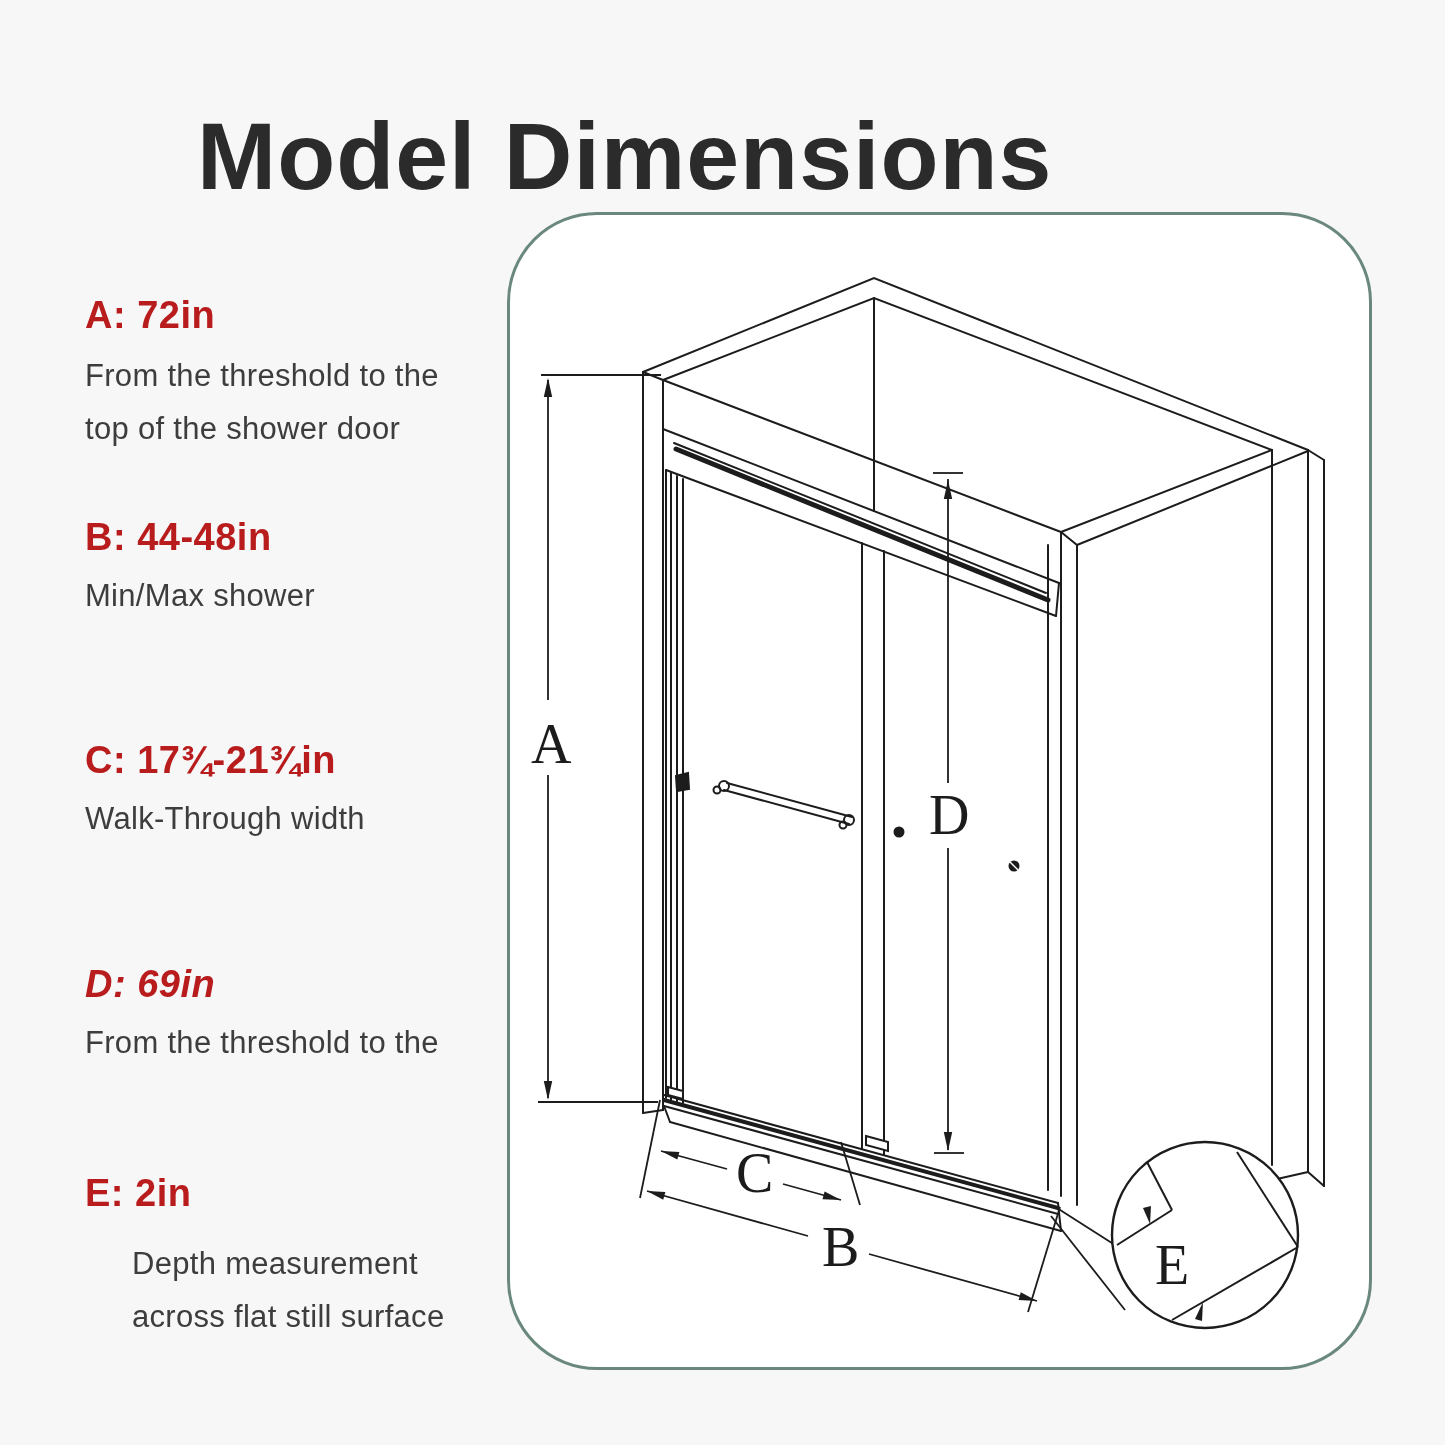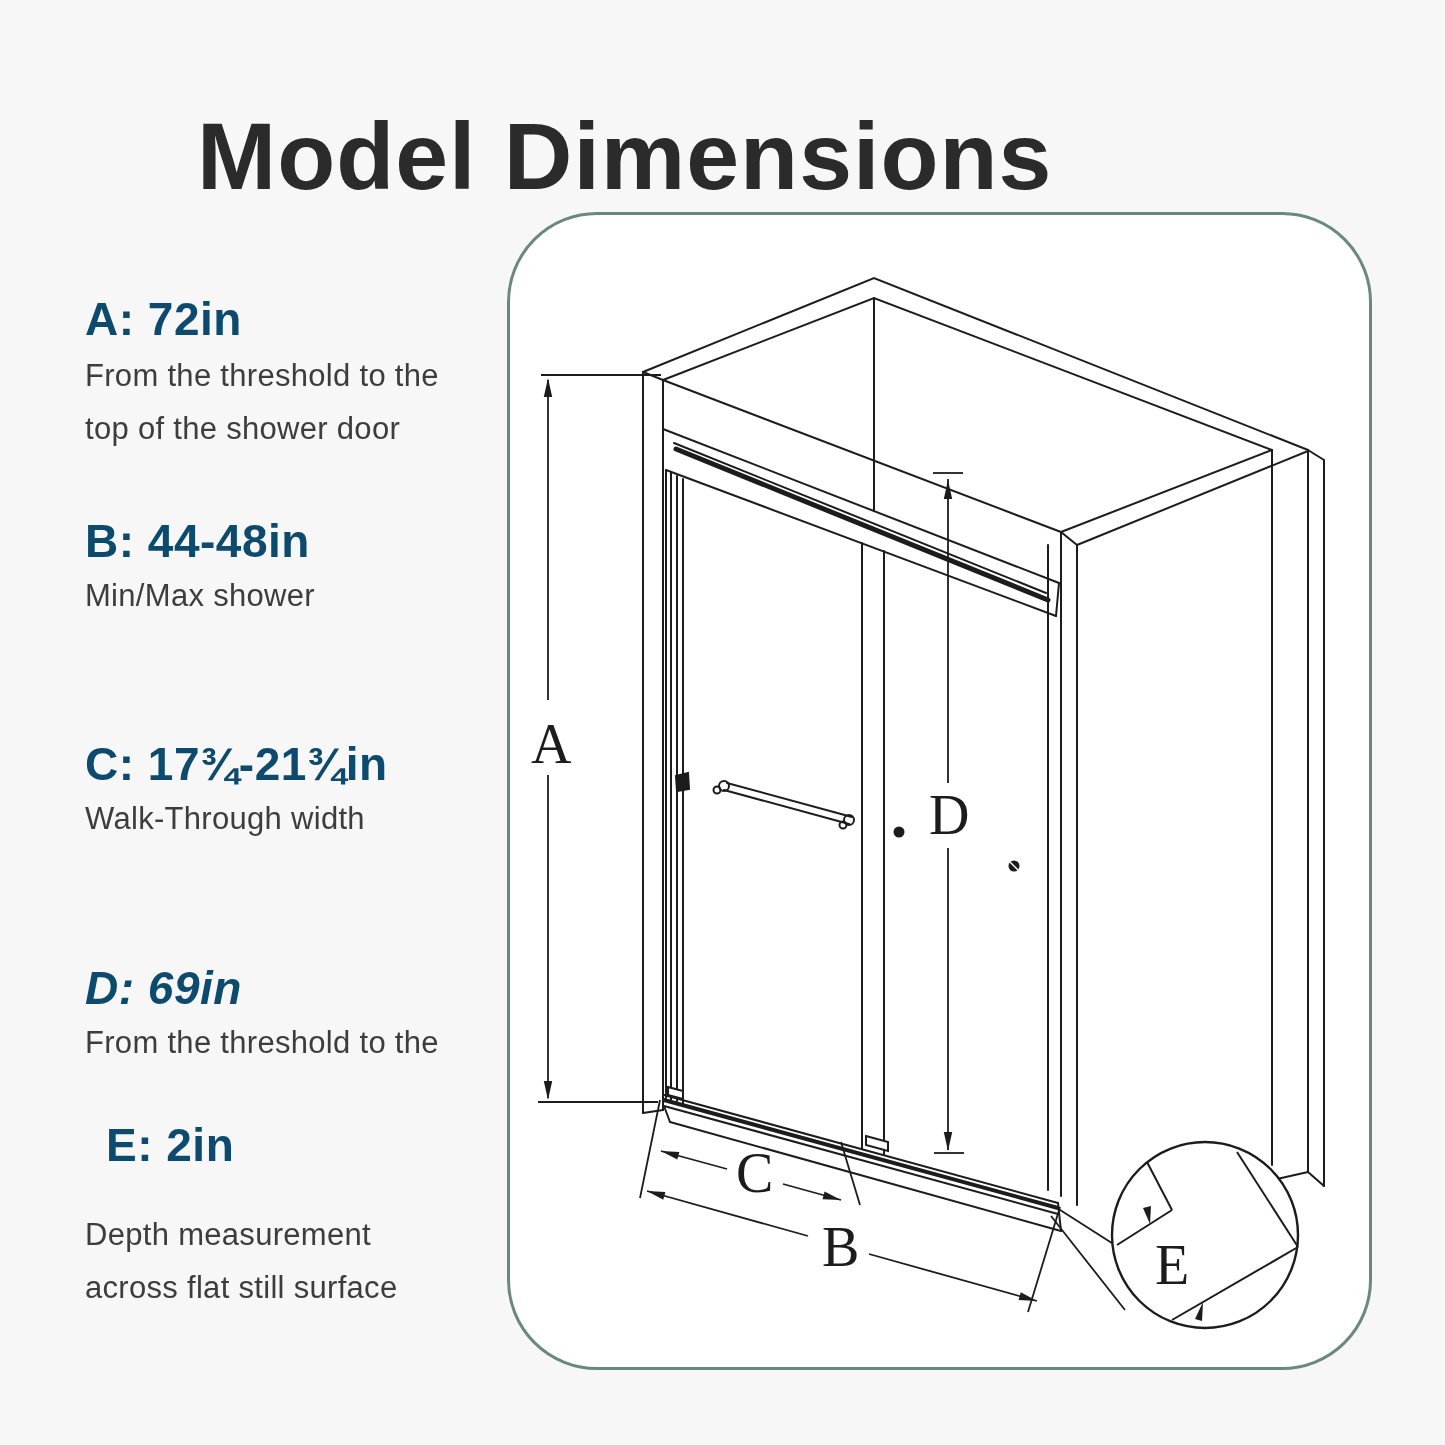--- a/index.html
+++ b/index.html
@@ -15,33 +15,33 @@
     font-size:95px;font-weight:800;color:#2b2b2b;
     letter-spacing:1px;white-space:nowrap;
   }
   .diagram-panel{
     position:absolute;left:507px;top:212px;width:865px;height:1158px;
     background:#ffffff;border:3px solid #6a897c;border-radius:90px;
     box-sizing:border-box;
   }
   .spec{position:absolute;left:85px;width:440px;}
   .spec-label{
-    font-size:46px;font-weight:800;color:#0c4a6e;
+    font-size:38px;font-weight:800;color:#b91c1c;
     letter-spacing:0.5px;white-space:nowrap;line-height:1;
   }
   .spec-desc{
     position:absolute;left:85px;width:440px;
     font-size:31px;font-weight:400;color:#3d3d3d;letter-spacing:0.3px;
   }
   .spec-desc div{line-height:53px;height:53px;white-space:nowrap;}
   .spec-a{top:296px;} .desc-a{top:349px;}
   .spec-b{top:518px;} .desc-b{top:569px;}
   .spec-c{top:741px;} .desc-c{top:792px;}
   .spec-d{top:965px;font-style:italic;} .desc-d{top:1016px;}
-  .spec-e{top:1122px;margin-left:21px;} .desc-e{top:1208px;}
+  .spec-e{top:1174px;} .desc-e{top:1237px;margin-left:47px;}
   svg.drawing{position:absolute;left:0;top:0;width:1445px;height:1445px;}
   .cadtext{
     font-family:"Liberation Serif", serif;
     font-size:56px;fill:#1c1c1c;
   }
 </style>
 </head>
 <body>
 
 <div class="canvas">

